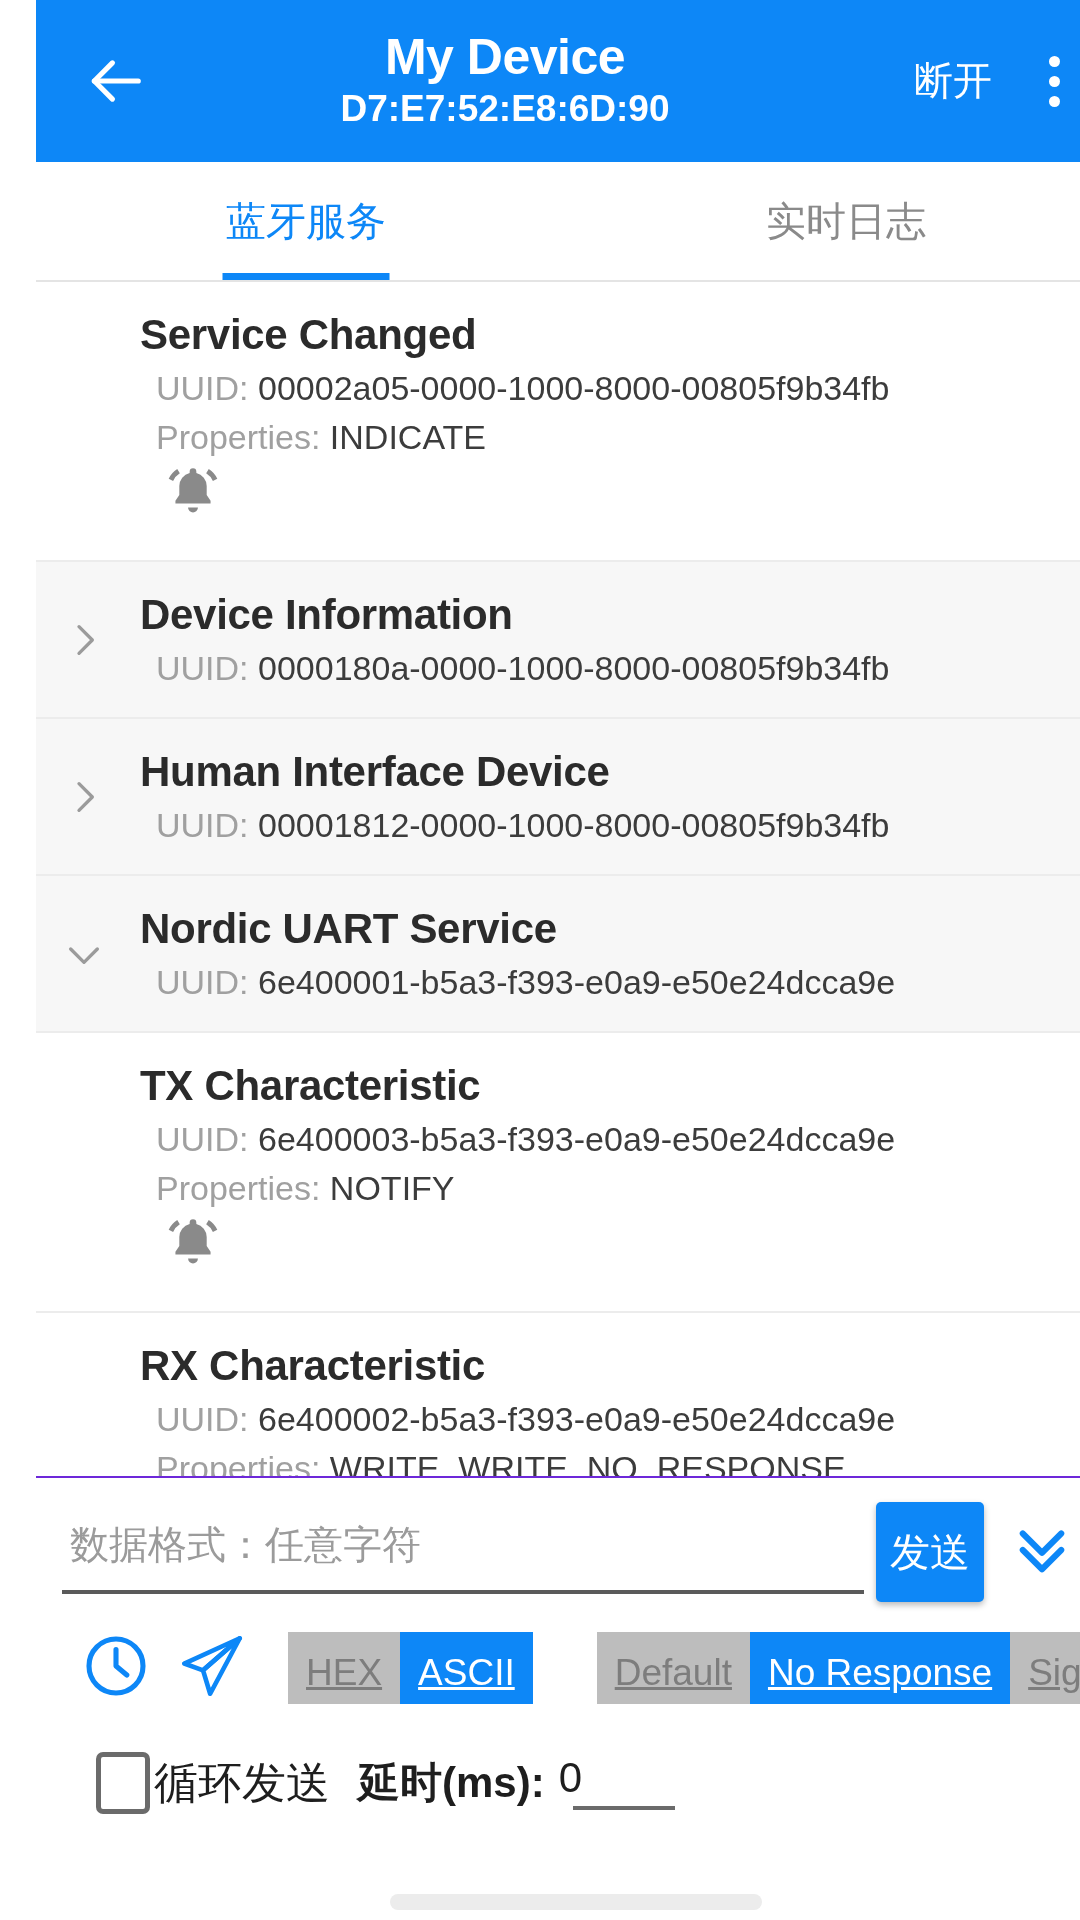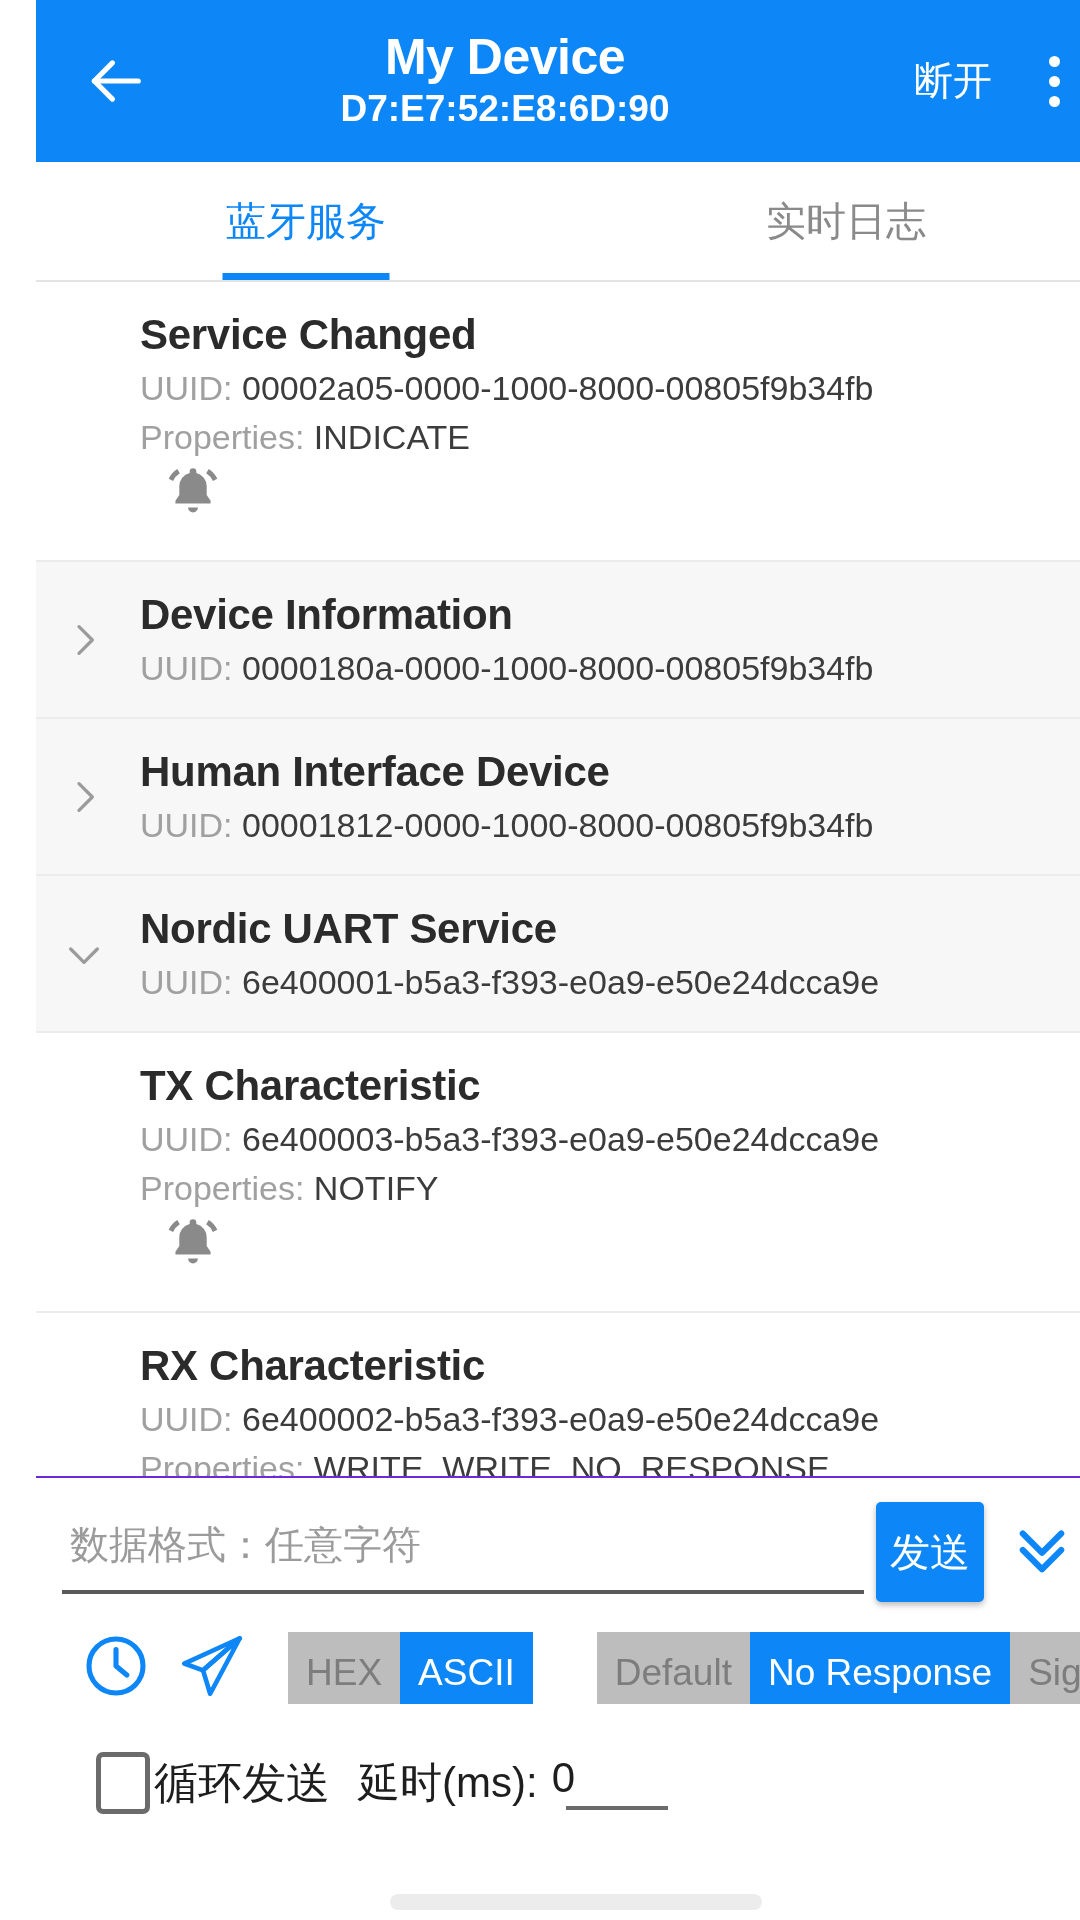--- a/index.html
+++ b/index.html
@@ -149,20 +149,21 @@
     color: #2b2b2b;
     line-height: 1.28;
     letter-spacing: -0.3px;
   }
   .row-line {
     font-size: 34px;
     color: #a0a0a0;
     line-height: 1.33;
     margin-top: 4px;
     white-space: nowrap;
+    margin-left: 16px;
   }
   .row-line .val { color: #3c3c3c; }
   .chevron {
     position: absolute;
     left: 22px;
     top: 50%;
     transform: translateY(-50%);
     width: 52px;
     height: 52px;
     display: flex;
@@ -268,20 +269,21 @@
   .seg.second { margin-left: 64px; }
   .seg-item {
     background: #bdbdbd;
     color: #7d7d7d;
     font-size: 37px;
     padding: 0 18px;
     height: 72px;
     line-height: 82px;
     white-space: nowrap;
     text-align: center;
+    text-decoration: underline;
   }
   .seg-item.on {
     background: #0d87f7;
     color: #ffffff;
     text-align: center;
   }
 
   
   .loop-row {
     display: flex;
@@ -302,20 +304,21 @@
     font-size: 44px;
     color: #1e1e1e;
     margin-left: 4px;
     white-space: nowrap;
   }
   .delay-label {
     font-size: 42px;
     color: #1e1e1e;
     margin-left: 28px;
     white-space: nowrap;
+    font-weight: bold;
   }
   .delay-wrap {
     position: relative;
     margin-left: 12px;
     width: 110px;
     flex: 0 0 auto;
   }
   .delay-input {
     width: 100%;
     border: none;

